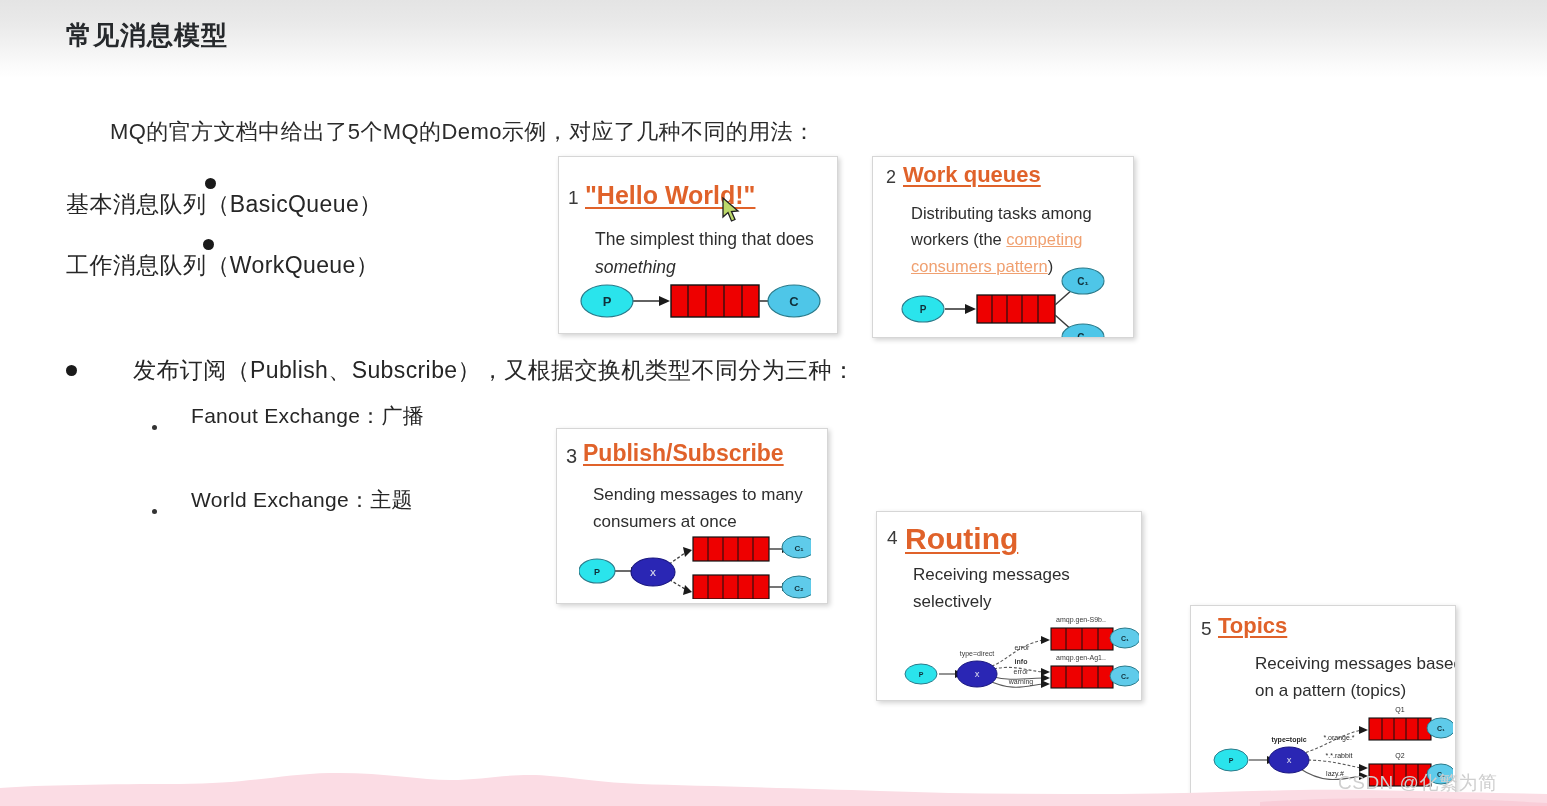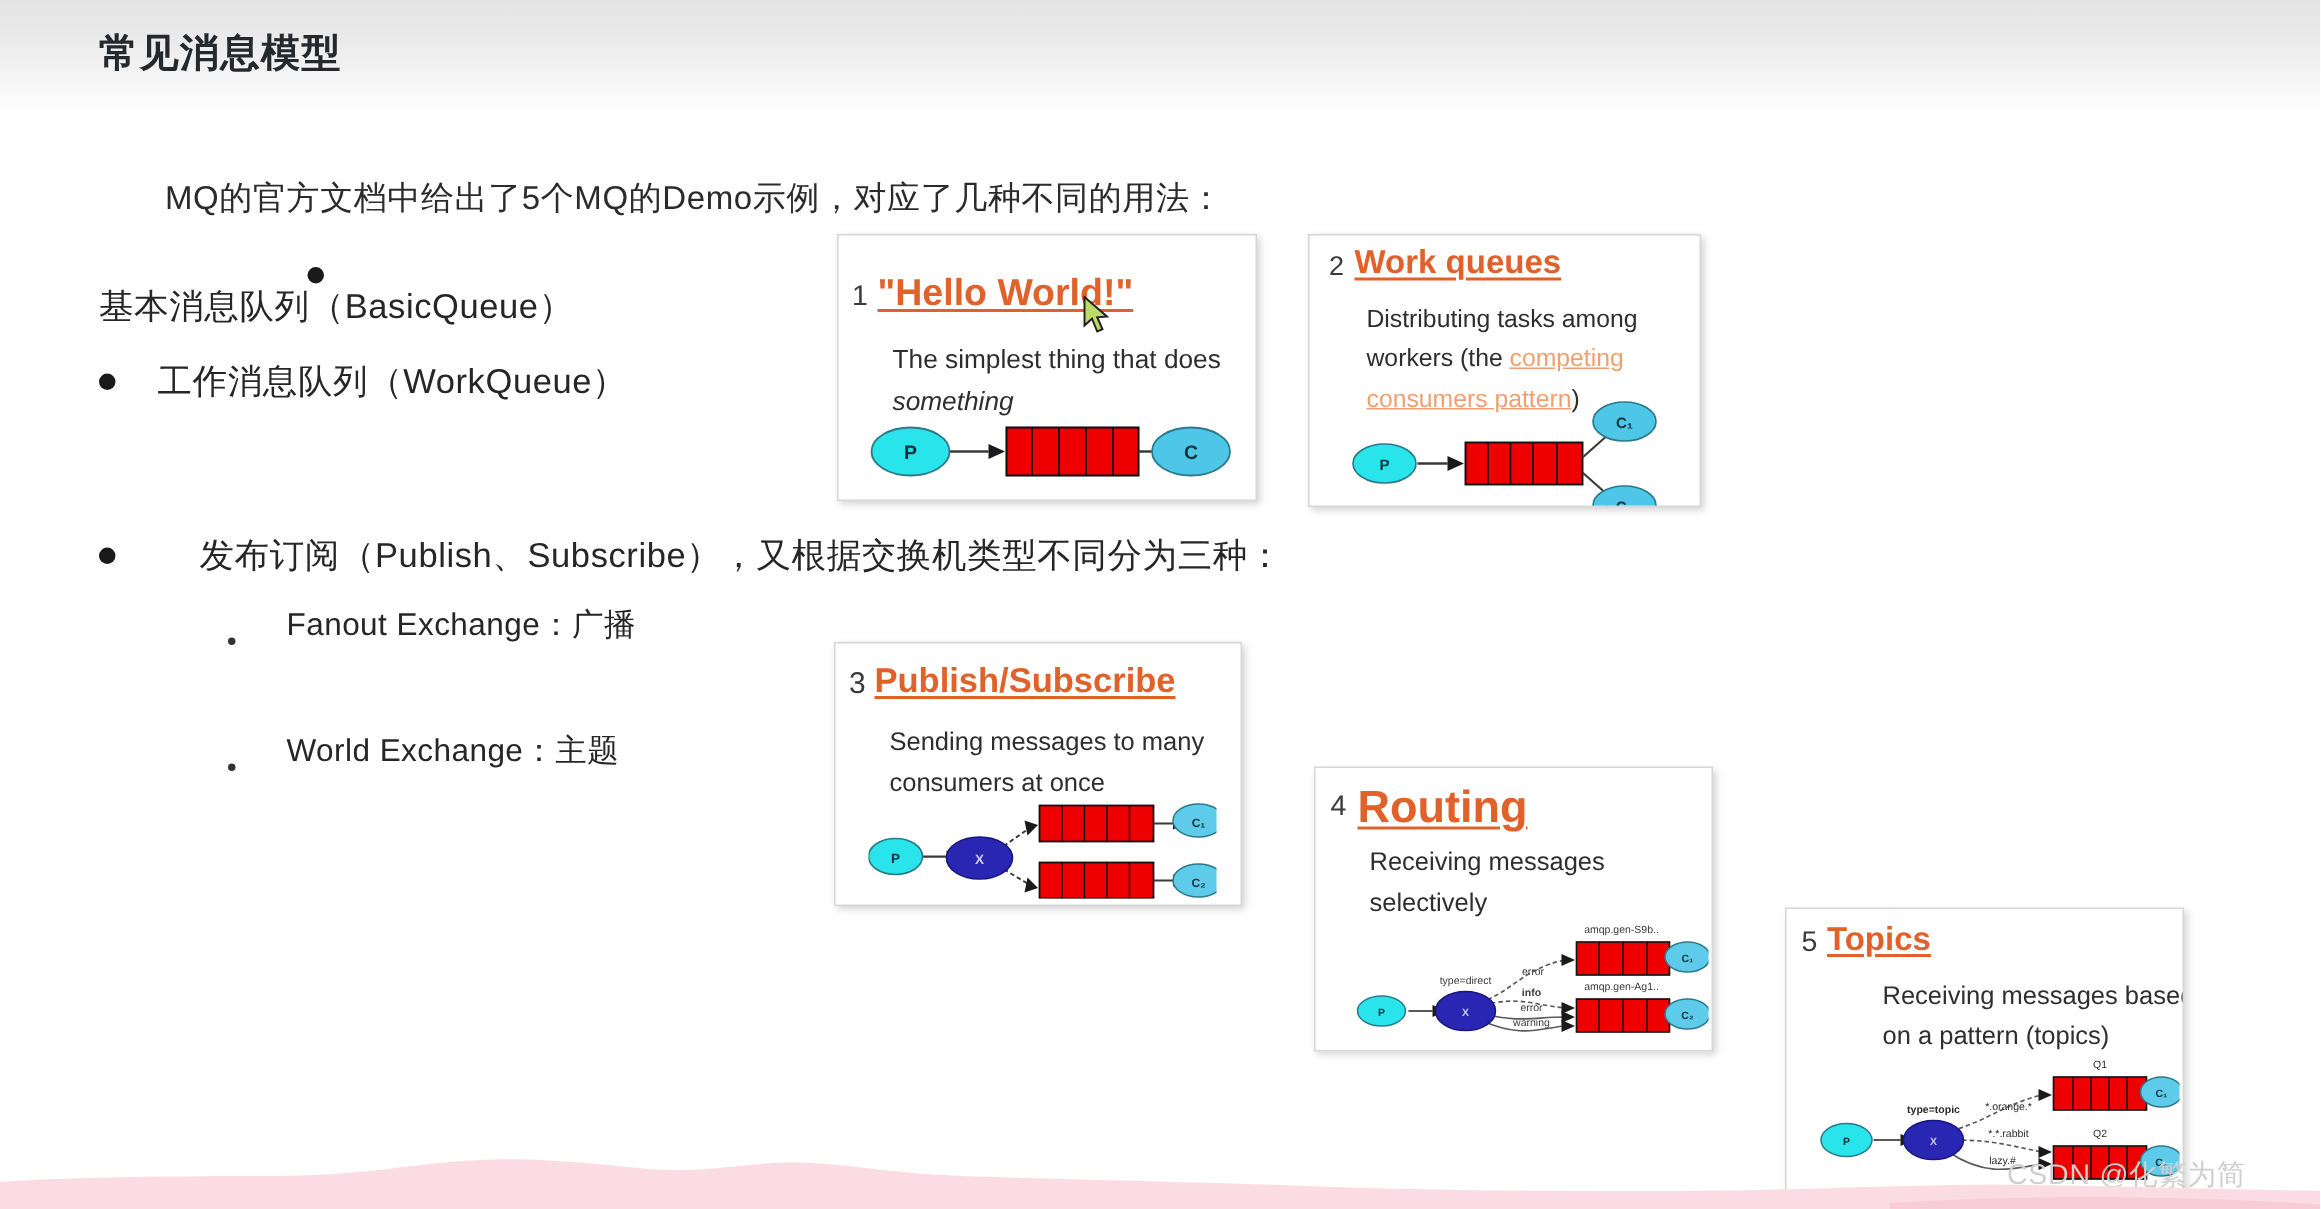--- a/index.html
+++ b/index.html
@@ -45,21 +45,21 @@
   }
   .bullet-l1 .dot {
     display: inline-block;
     width: 11px; height: 11px;
     border-radius: 50%;
     background: #1a1a1a;
     margin-right: 28px;
     flex: 0 0 auto;
   }
   #bullet-basic  { top: 178px; flex-direction: column; }
-  #bullet-work   { top: 239px; }
+  #bullet-work   { top: 239px; flex-direction: column; }
   #bullet-pubsub { top: 355px; gap: 28px; }
 
   .bullet-l2 {
     position: absolute; left: 152px;
     font-size: 21px; color: #262626;
     letter-spacing: 0.3px;
     white-space: nowrap;
     display: flex; align-items: flex-end;
   }
   .bullet-l2 .dot2 {

